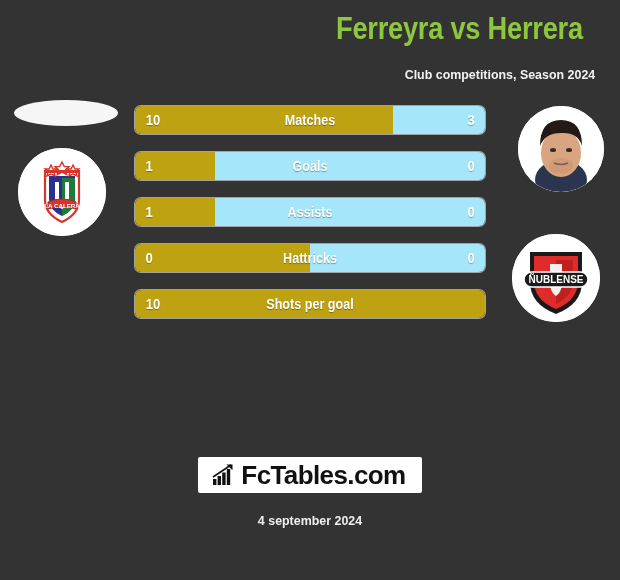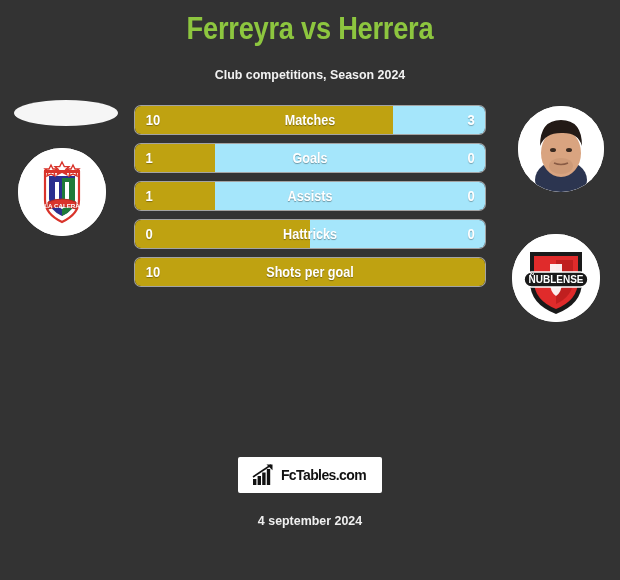--- a/index.html
+++ b/index.html
@@ -11,21 +11,21 @@
     width: 620px;
     height: 580px;
     background: #333333;
     font-family: "Liberation Sans", sans-serif;
     overflow: hidden;
     position: relative;
   }
 
   
   .header {
-    text-align: center;
+    text-align: right;
     padding-top: 10px;
   }
   .page-title {
     color: #8DC63F;
     font-size: 31px;
     font-weight: bold;
     letter-spacing: -0.3px;
     margin: 0;
     padding: 0 0 2px 0;
     line-height: 38px;
@@ -93,21 +93,21 @@
   
   .bars {
     position: absolute;
     left: 135px;
     top: 0;
     width: 350px;
   }
   .bar-row {
     position: relative;
     height: 28px;
-    margin-bottom: 10px;
+    margin-bottom: 18px;
     border-radius: 6px;
     background: #0f172a;
     box-shadow: 0 0 0 1px rgba(255,255,255,0.55);
     overflow: hidden;
   }
   .bar-fill-left {
     position: absolute;
     left: 0; top: 0; bottom: 0;
     background: #BFA211;
   }
@@ -155,21 +155,21 @@
     padding: 7px 16px 7px 14px;
     border-radius: 2px;
   }
   .logo-inner {
     display: flex;
     align-items: center;
     gap: 5px;
   }
   .logo-text {
     color: #111111;
-    font-size: 14px;
+    font-size: 26px;
     font-weight: bold;
     letter-spacing: -0.6px;
     line-height: 22px;
   }
   .footer-date {
     color: #efefef;
     font-size: 13.5px;
     font-weight: bold;
     margin-top: 20px;
     transform: scaleX(0.92);

